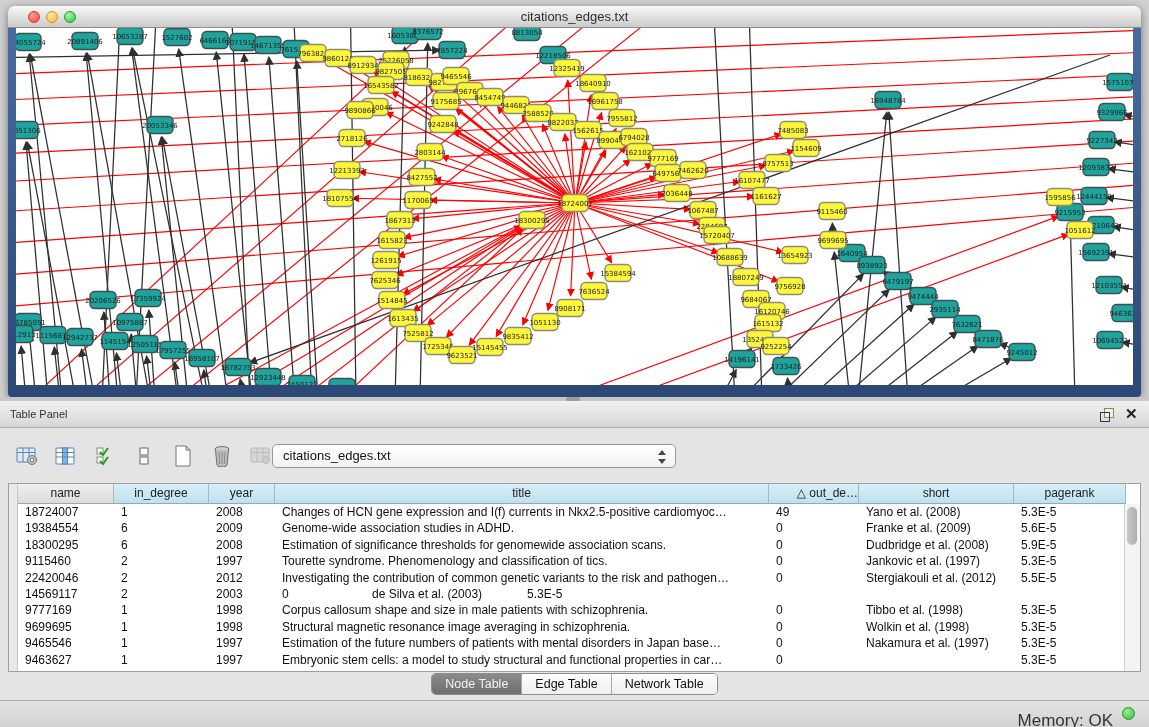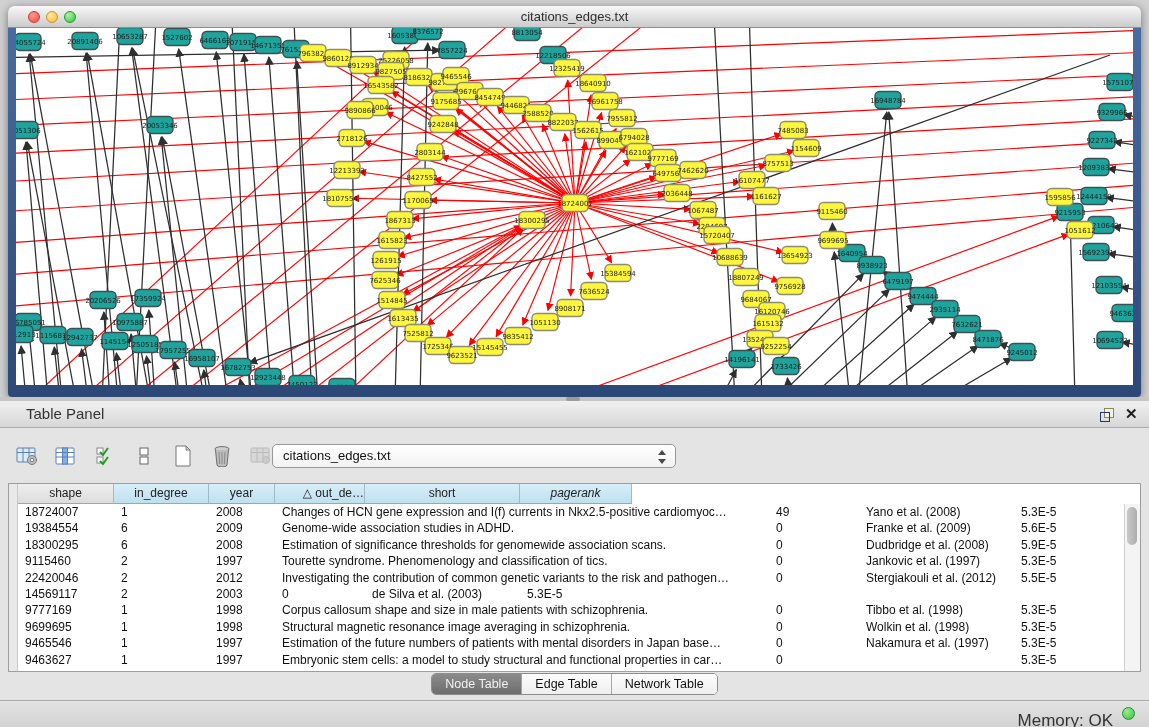--- a/index.html
+++ b/index.html
@@ -26,21 +26,21 @@
   .node-y{fill:#FDF63A;stroke:#8C8C74;stroke-width:1.4}
   .nlabel{font-family:"DejaVu Sans",sans-serif;font-size:7px;fill:#1C1C1C;text-anchor:middle;pointer-events:none}
 
   
   .splitter{position:absolute;left:0;top:397px;width:1149px;height:4px;background:#C6C6C6}
   .split-handle{position:absolute;left:566px;top:0px;width:14px;height:4px;background:#9B9B9B;border-radius:2px}
 
   
   .panel-header{position:absolute;left:0;top:401px;width:1149px;height:27px;box-sizing:border-box;
     background:linear-gradient(#F1F1F1,#D7D7D7);border-bottom:1px solid #ABABAB}
-  .panel-title{position:absolute;left:26px;line-height:26px;font-size:15px;color:#333}
+  .panel-title{position:absolute;left:10px;line-height:26px;font-size:11px;color:#333}
   .float-btn{position:absolute;left:1100px;top:7px;width:14px;height:13px}
   .float-btn .sq1{position:absolute;left:4px;top:0;width:8px;height:8px;border:1.4px solid #8A8A58;background:#F4F2E4}
   .float-btn .sq2{position:absolute;left:0;top:4px;width:8px;height:8px;border:1.4px solid #27356B;background:transparent}
   .close-btn{position:absolute;left:1125px;top:3px;font-size:15px;font-weight:bold;color:#1E1E1E;line-height:20px}
 
   .panel-body{position:absolute;left:0;top:428px;width:1149px;height:272px;background:#E4E4E4}
 
   .toolbar{position:absolute;left:14px;top:12px;height:32px;display:flex;align-items:center;gap:13px}
   .tbtn{width:26px;height:26px;display:flex;align-items:center;justify-content:center}
   .fx{font-family:"DejaVu Serif",serif;font-style:italic;font-size:15px;color:#222}
@@ -846,26 +846,27 @@
       <span>citations_edges.txt</span>
       <span class="combo-arrows">
           <span class="up"></span>
           <span class="dn"></span>
         </span>
     </div>
 
     <div class="table-wrap">
       <div class="gutter"></div>
       <div class="thead" id="thead">
-          <div class="th th-name" style="width: 96px;">shape</div>
+          <div class="th th-name" style="width: 96px;">name</div>
           <div class="th" style="width: 95px;">in_degree</div>
           <div class="th" style="width: 66px;">year</div>
+          <div class="th" style="width: 494px;">title</div>
           <div class="th" style="width: 90px; text-align: right;">△ out_de…</div>
           <div class="th" style="width: 155px;">short</div>
-          <div class="th" style="width: 112px; font-style: italic;">pagerank</div>
+          <div class="th" style="width: 112px;">pagerank</div>
         </div>
       <div class="tbody" id="tbody">
           <div class="tr">
             <div class="td" style="width: 96px;">18724007</div>
             <div class="td" style="width: 95px;">1</div>
             <div class="td" style="width: 66px;">2008</div>
             <div class="td" style="width: 494px;">Changes of HCN gene expression and I(f) currents in Nkx2.5-positive cardiomyoc…</div>
             <div class="td" style="width: 90px;">49</div>
             <div class="td" style="width: 155px;">Yano et al. (2008)</div>
             <div class="td" style="width: 112px;">5.3E-5</div>

